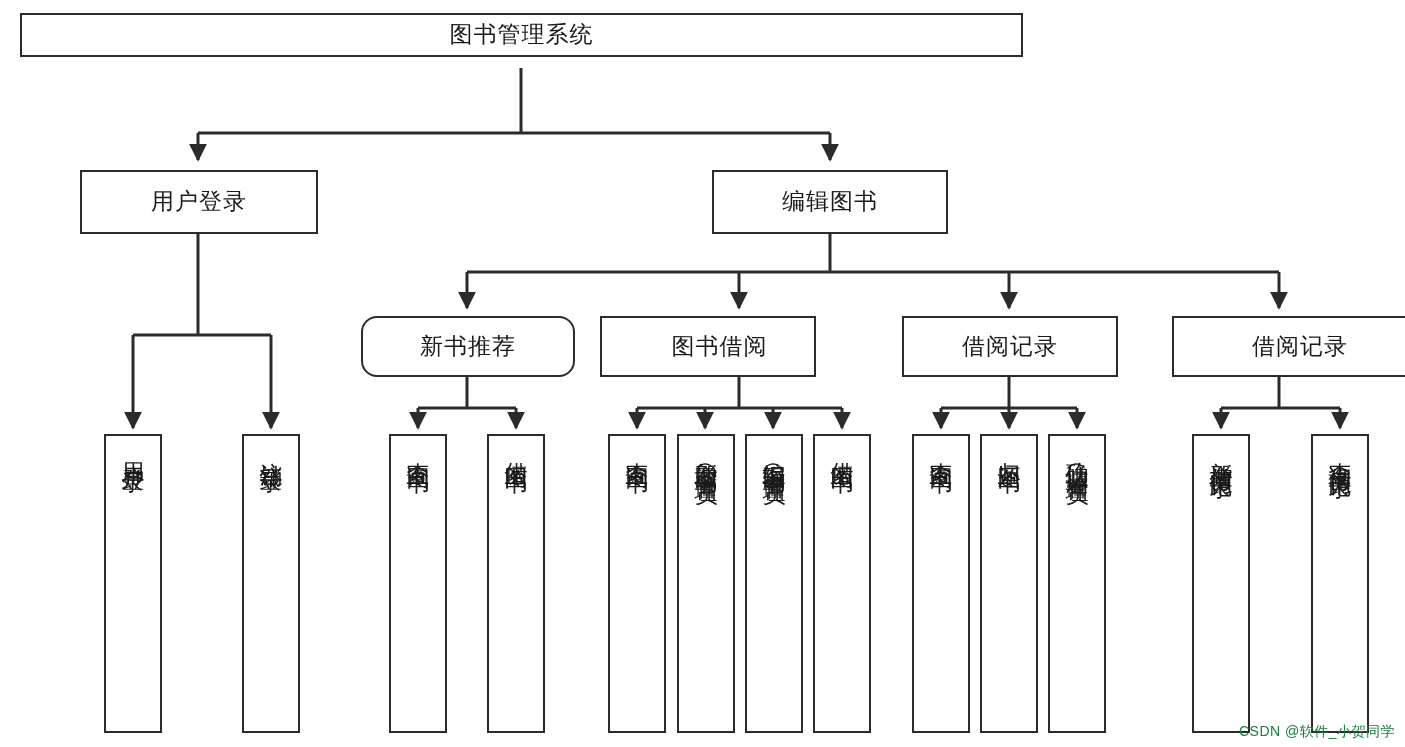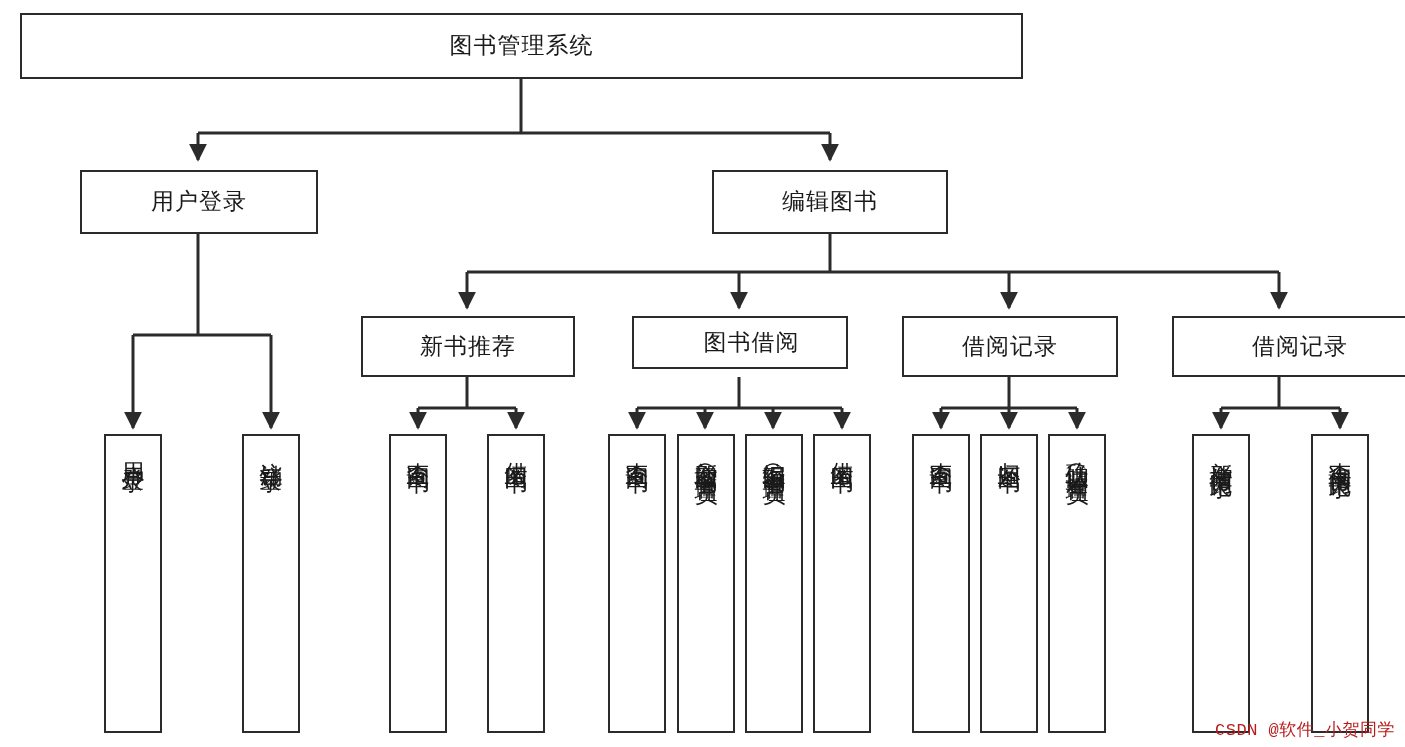--- a/index.html
+++ b/index.html
@@ -61,26 +61,26 @@
     text-align: center;
   }
   .node.v .lbl {
     writing-mode: vertical-rl;
     text-orientation: upright;
   }
   #watermark {
     position: absolute;
     right: 10px;
     bottom: 6px;
-    font-size: 17px;
-    color: #b91c1c;
+    font-size: 14px;
+    color: #15803d;
     letter-spacing: 0.5px;
     z-index: 5;
     white-space: nowrap;
-    font-family: Liberation Mono, monospace;
+    font-family: Liberation Sans, sans-serif;
   }
 </style>
 </head>
 <body>
 
 <div id="canvas">
 
   <svg id="edges" viewBox="0 0 1405 747" xmlns="http://www.w3.org/2000/svg">
     <defs>
       <marker id="arrow" viewBox="0 0 10 10" refX="9" refY="5" markerWidth="6" markerHeight="6" orient="auto-start-reverse">
@@ -127,35 +127,35 @@
       <path d="M 1009 408 L 1009 428" marker-end="url(#arrow)"></path>
       <path d="M 1077 408 L 1077 428" marker-end="url(#arrow)"></path>
 
       <path d="M 1279 377 L 1279 408"></path>
       <path d="M 1221 408 L 1340 408"></path>
       <path d="M 1221 408 L 1221 428" marker-end="url(#arrow)"></path>
       <path d="M 1340 408 L 1340 428" marker-end="url(#arrow)"></path>
     </g>
   </svg>
 
-  <div class="node h" style="left:20px; top:13px; width:1003px; height:66px;">
+  <div class="node h" style="left:20px; top:13px; width:1003px; height:44px;">
     <span class="lbl">图书管理系统</span>
   </div>
 
   <div class="node h" style="left:80px; top:170px; width:238px; height:64px;">
     <span class="lbl">用户登录</span>
   </div>
   <div class="node h" style="left:712px; top:170px; width:236px; height:64px;">
     <span class="lbl">编辑图书</span>
   </div>
 
-  <div class="node h" style="left:361px; top:316px; width:214px; height:61px;">
+  <div class="node h" style="left:361px; top:316px; width:214px; height:61px;border-radius:16px;">
     <span class="lbl">新书推荐</span>
   </div>
-  <div class="node h" style="left:632px; top:316px; width:216px; height:53px;padding-left:23px;">
+  <div class="node h" style="left:600px; top:316px; width:216px; height:61px;padding-left:23px;">
     <span class="lbl">图书借阅</span>
   </div>
   <div class="node h" style="left:902px; top:316px; width:216px; height:61px;">
     <span class="lbl">借阅记录</span>
   </div>
   <div class="node h" style="left:1172px; top:316px; width:256px; height:61px;">
     <span class="lbl">借阅记录</span>
   </div>
 
   <div class="node v" style="left:104px; top:434px; width:58px; height:299px;">

